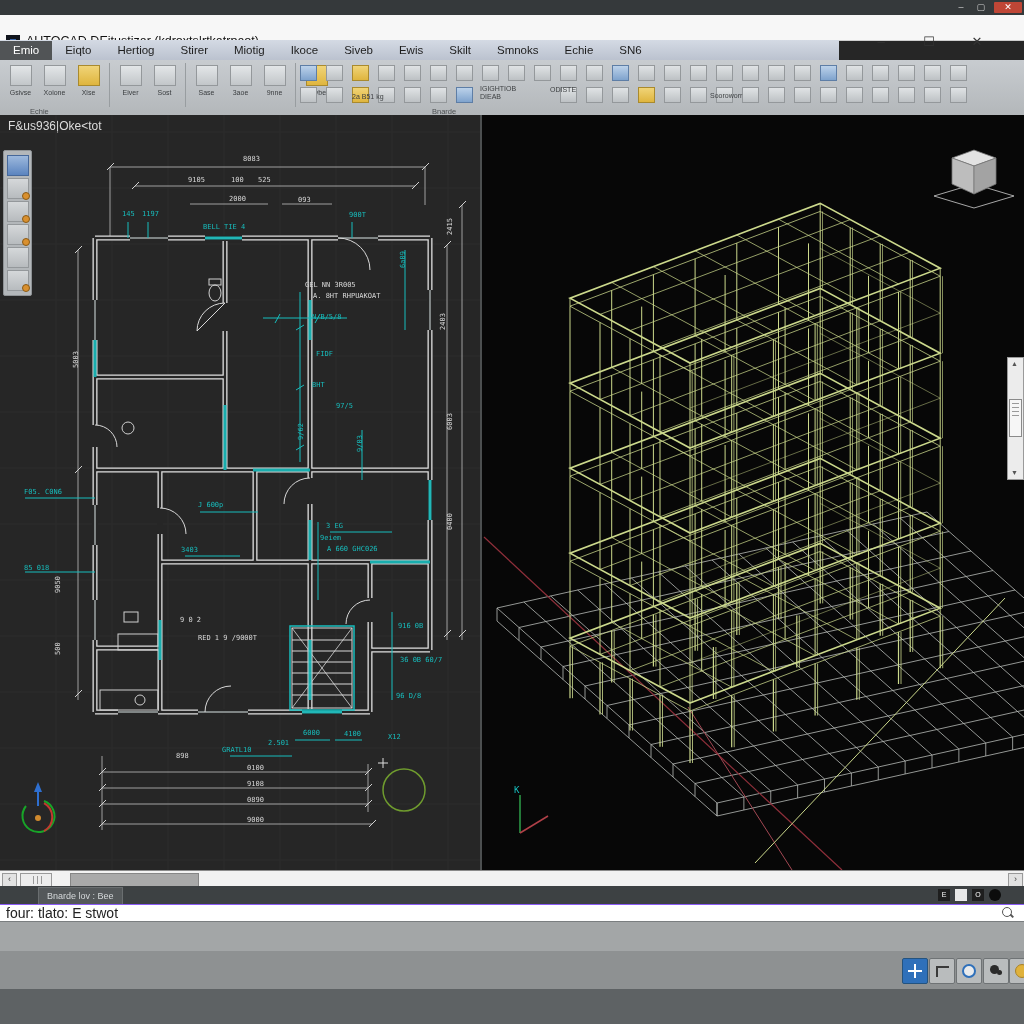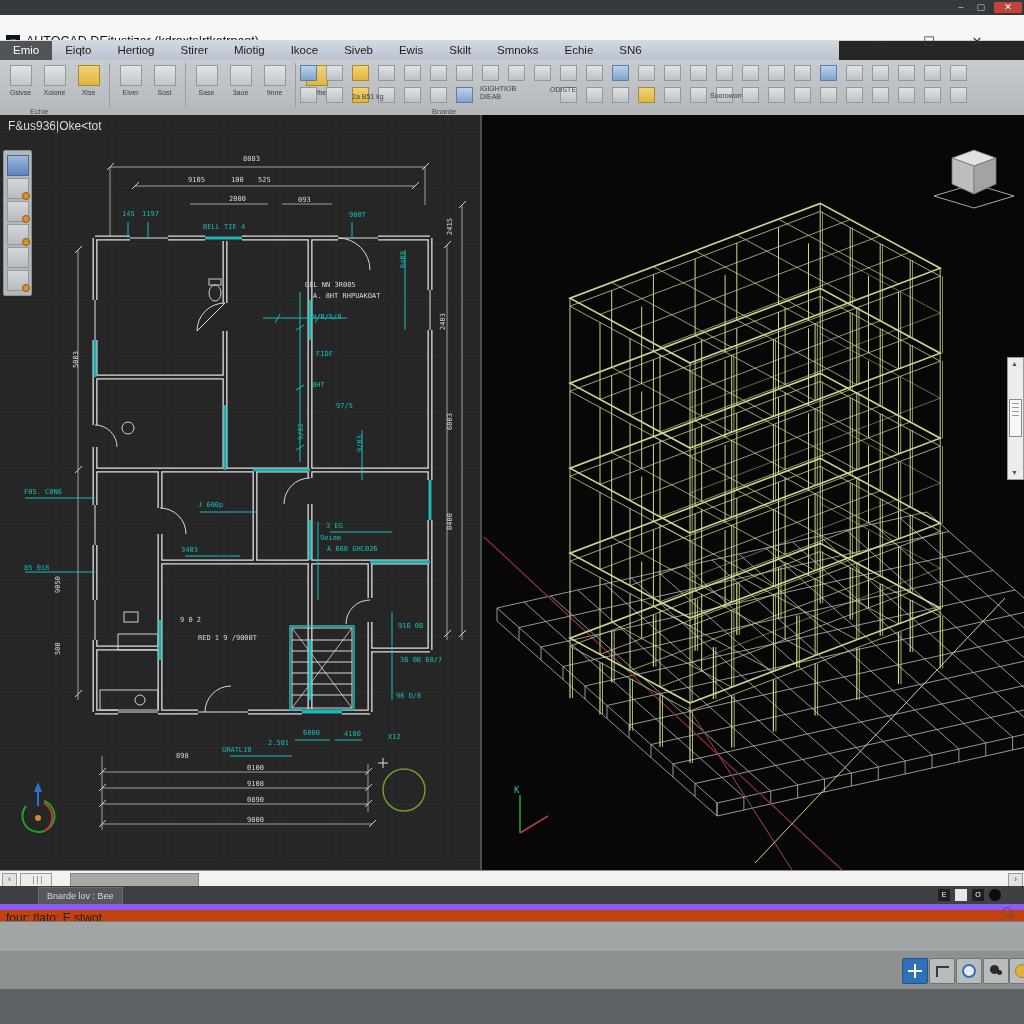--- a/index.html
+++ b/index.html
@@ -58,22 +58,22 @@
   .hs-arr{position:absolute;top:2px;width:13px;height:12px;background:#e2e2e2;border:1px solid #9a9a9a;
      text-align:center;font-size:9px;line-height:11px;color:#444;}
   #hs-left{left:2px;} #hs-right{left:1008px;}
   #hs-grip{position:absolute;left:20px;top:2px;width:30px;height:12px;background:#ededed;border:1px solid #9a9a9a;
      background-image:repeating-linear-gradient(90deg,#ededed 0 3px,#9a9a9a 3px 4px);background-size:12px 8px;background-position:9px 2px;background-repeat:no-repeat;}
   #hs-thumb{position:absolute;left:70px;top:2px;width:127px;height:12px;background:#a9a9a9;border:1px solid #868686;}
   #cmdtabs{position:absolute;left:0;top:886px;width:1024px;height:18px;background:#3d4143;}
   #cmd-tab{position:absolute;left:2px;top:1px;height:16px;background:#54585a;border:1px solid #6a6e70;border-bottom:none;
      font-size:9px;color:#d5d8da;line-height:16px;padding:0 8px;margin-left:36px;}
   .ct-icon{position:absolute;top:3px;width:12px;height:12px;font-size:7px;line-height:12px;text-align:center;}
-  #cmdline{position:absolute;left:0;top:904px;width:1024px;height:17px;background:#c2410c;border-top:6px solid #8b5cf6;
-     font-size:12px;color:#222;line-height:17px;padding-left:6px;box-sizing:border-box;}
+  #cmdline{position:absolute;left:0;top:904px;width:1024px;height:17px;background:#ffffff;border-top:1px solid #8b5cf6;
+     font-size:14px;color:#222;line-height:17px;padding-left:6px;box-sizing:border-box;}
   #magnifier{position:absolute;left:1002px;top:907px;width:8px;height:8px;border:1.5px solid #555;border-radius:50%;}
   #magnifier:after{content:"";position:absolute;left:7px;top:7px;width:4px;height:1.5px;background:#555;transform:rotate(45deg);}
   #band1{position:absolute;left:0;top:921px;width:1024px;height:30px;background:#a3a6a7;border-top:1px solid #7a7e80;}
   #band2{position:absolute;left:0;top:951px;width:1024px;height:38px;background:#8e9192;}
   #band3{position:absolute;left:0;top:989px;width:1024px;height:35px;background:#5e6264;}
   .st-icon{position:absolute;top:7px;width:24px;height:24px;background:#b9bcbd;border:1px solid #6f7375;border-radius:2px;}
   #st1{left:902px;background:#2f70ba;border-color:#24537f;}
   #st1 .v{position:absolute;left:11px;top:5px;width:2px;height:14px;background:#fff;}
   #st1 .h{position:absolute;left:5px;top:11px;width:14px;height:2px;background:#fff;}
   #st2{left:929px;} #st2 .corner{position:absolute;left:6px;top:7px;width:11px;height:9px;border-left:2px solid #3a3a3a;border-top:2px solid #3a3a3a;}

